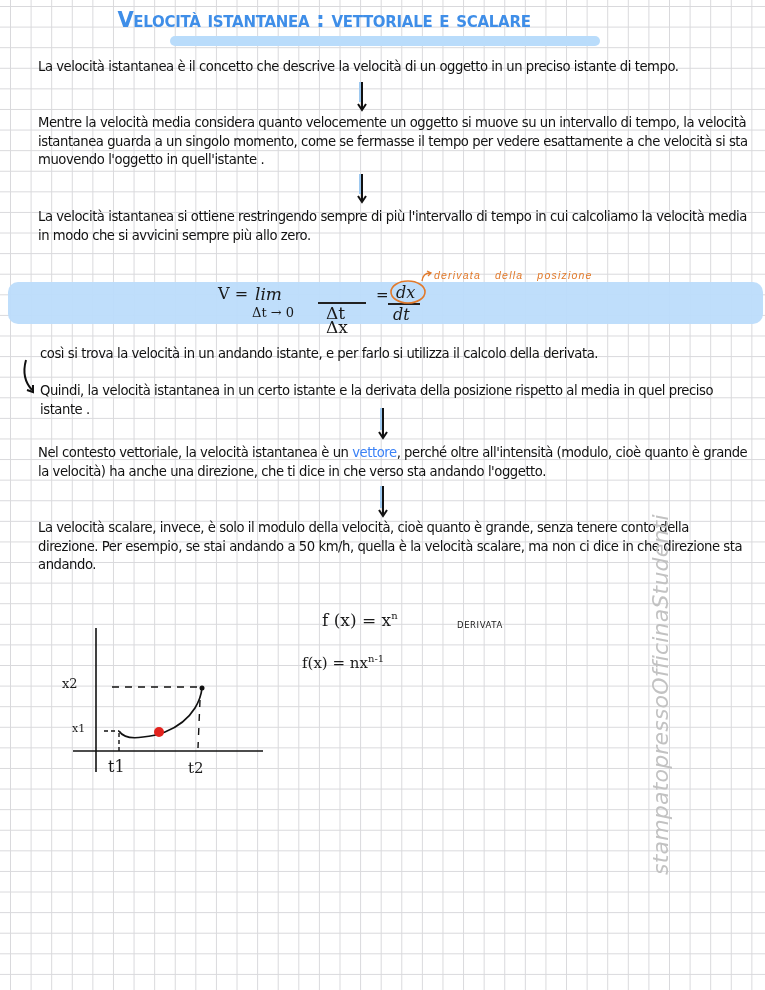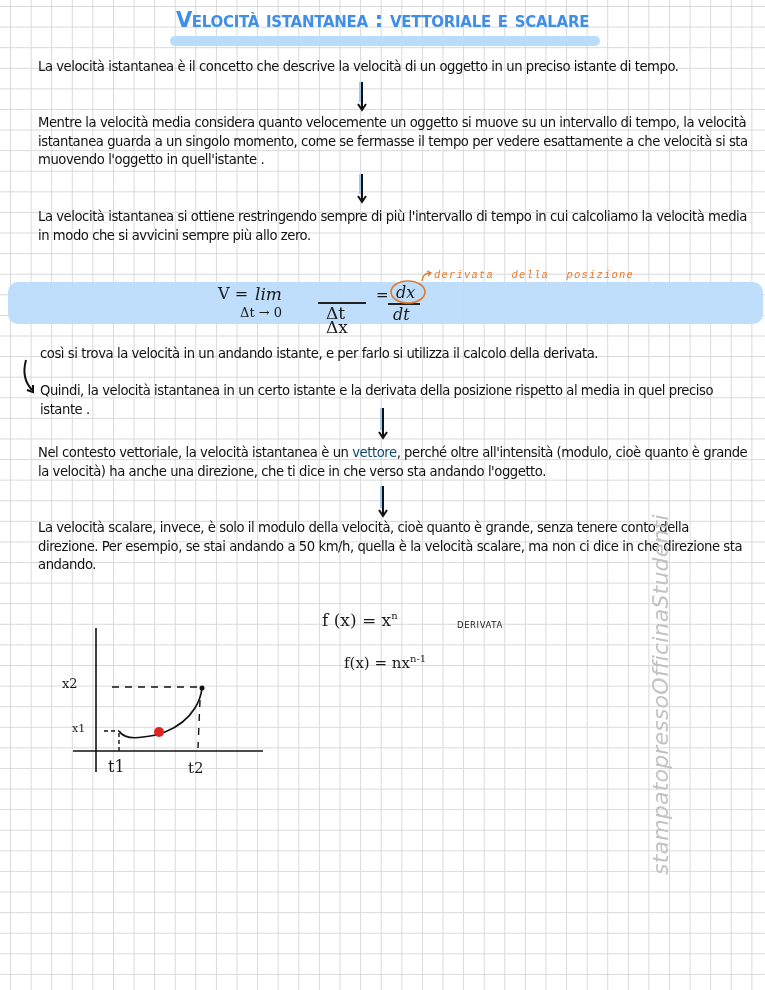--- a/index.html
+++ b/index.html
@@ -9,36 +9,36 @@
     background-image:
       linear-gradient(to right, #d9d9dc 1px, transparent 1px),
       linear-gradient(to bottom, #d9d9dc 1px, transparent 1px);
     background-size: 20.6px 20.6px;
     background-position: 10px 6px;
     font-family: "DejaVu Sans", sans-serif;
     color: #111;
   }
   .abs { position: absolute; }
   .title {
-    left: 0; width: 765px; top: 8px; text-align: center;
+    left: 0; width: 648px; top: 8px; text-align: center;
     font-family: "DejaVu Sans", sans-serif; font-weight: bold;
     font-size: 21px; color: #3f8ee8; letter-spacing: -0.3px;
     font-variant: small-caps; z-index: 2;
   }
   .title-underline {
     left: 170px; top: 36px; width: 430px; height: 10px;
     background: #b9dcfb; border-radius: 6px; z-index: 1;
   }
   .para {
     left: 38px; width: 710px;
     font-family: "DejaVu Sans", sans-serif;
     font-size: 13.2px; line-height: 18.5px; letter-spacing: -0.45px;
     color: #121212; font-weight: 500;
   }
-  .red { color: #0c4a6e; }
+  .red { color: #3b82f6; }
   .formula-band {
     left: 8px; top: 282px; width: 755px; height: 42px;
     background: #bcdcfb; border-radius: 10px; opacity: 0.95;
   }
   .hand {
     font-family: "DejaVu Serif", serif; color: #1a1a1a;
   }
   .orange { color: #e27a2b; }
   .watermark {
     left: 648px; top: 875px; transform-origin: left top;
@@ -68,35 +68,35 @@
   <line x1="7" y1="2" x2="7" y2="28" stroke="#111" stroke-width="2"></line>
   <path d="M3 24 L7 30 L11 24" fill="none" stroke="#111" stroke-width="2"></path>
 </svg>
 
 <div class="abs para" style="top:208px;">La velocità istantanea si ottiene restringendo sempre di più l'intervallo di tempo in cui calcoliamo la velocità media in modo che si avvicini sempre più allo zero.</div>
 
 <div class="abs formula-band"></div>
 
 <div class="abs hand" style="left:218px;top:284px;font-size:16px;">V =</div>
 <div class="abs hand" style="left:255px;top:284px;font-size:17px;font-style:italic;">lim</div>
-<div class="abs hand" style="left:240px;top:305px;font-size:13px;">Δt → 0</div>
+<div class="abs hand" style="left:252px;top:305px;font-size:13px;">Δt → 0</div>
 <div class="abs hand" style="left:326px;top:281px;font-size:17px;margin-top:36px;">Δx</div>
 <div class="abs" style="left:318px;top:302px;width:48px;height:2px;background:#222;"></div>
 <div class="abs hand" style="left:326px;top:303px;font-size:17px;">Δt</div>
 <div class="abs hand" style="left:376px;top:286px;font-size:15px;">=</div>
 <div class="abs hand" style="left:396px;top:283px;font-size:16px;font-style:italic;">dx</div>
 <div class="abs" style="left:388px;top:303px;width:32px;height:2px;background:#222;"></div>
 <div class="abs hand" style="left:393px;top:305px;font-size:16px;font-style:italic;">dt</div>
 <svg class="abs" style="left:388px;top:279px;" width="40" height="26">
   <ellipse cx="20" cy="13" rx="17" ry="11" fill="none" stroke="#e27a2b" stroke-width="1.6"></ellipse>
 </svg>
 <svg class="abs" style="left:420px;top:270px;" width="14" height="12">
   <path d="M2 11 Q3 3 10 3 M7 1 L11 3 L8 6" fill="none" stroke="#e27a2b" stroke-width="1.3"></path>
 </svg>
-<div class="abs orange" style="left:434px;top:269px;font-family:Liberation Mono, monospace;font-style:italic;font-size:10.5px;letter-spacing:1.2px;word-spacing:10px;">derivata della posizione</div>
+<div class="abs orange" style="left:434px;top:269px;font-family:Liberation Sans, sans-serif;font-style:italic;font-size:10.5px;letter-spacing:1.2px;word-spacing:10px;">derivata della posizione</div>
 
 <svg class="abs" style="left:18px;top:358px;" width="22" height="38">
   <path d="M8 2 Q3 20 14 32" fill="none" stroke="#111" stroke-width="2"></path>
   <path d="M9 32 L15 34 L15 27" fill="none" stroke="#111" stroke-width="2"></path>
 </svg>
 
 <div class="abs para" style="top:345px;left:40px;">così si trova la velocità in un andando istante, e per farlo si utilizza il calcolo della derivata.</div>
 
 <div class="abs para" style="top:382px;left:40px;">Quindi, la velocità istantanea in un certo istante e la derivata della posizione rispetto al media in quel preciso istante .</div>
 
@@ -115,21 +115,21 @@
   <line x1="7" y1="2" x2="7" y2="30" stroke="#111" stroke-width="2"></line>
   <path d="M3 26 L7 32 L11 26" fill="none" stroke="#111" stroke-width="2"></path>
 </svg>
 
 <div class="abs para" style="top:519px;">La velocità scalare, invece, è solo il modulo della velocità, cioè quanto è grande, senza tenere conto della direzione. Per esempio, se stai andando a 50 km/h, quella è la velocità scalare, ma non ci dice in che direzione sta andando.</div>
 
 <div class="abs hand" style="left:322px;top:610px;font-size:17px;">
   <span>f (x) = x</span><sup style="font-size:10px;">n</sup>
 </div>
 <div class="abs hand" style="left:457px;top:620px;font-size:8.5px;letter-spacing:0.6px;font-family:'DejaVu Sans',sans-serif;">DERIVATA</div>
-<div class="abs hand" style="left:302px;top:653px;font-size:15px;margin-left:42px;">
+<div class="abs hand" style="left:302px;top:653px;font-size:15px;">
   <span>f(x) = nx</span><sup style="font-size:10px;">n-1</sup>
 </div>
 
 <svg class="abs" style="left:55px;top:620px;" width="215" height="160">
   <line x1="41" y1="8" x2="41" y2="152" stroke="#111" stroke-width="1.6"></line>
   <line x1="18" y1="131" x2="208" y2="131" stroke="#111" stroke-width="1.6"></line>
   <line x1="57" y1="67" x2="145" y2="67" stroke="#111" stroke-width="1.4" stroke-dasharray="7,6"></line>
   <line x1="49" y1="111" x2="64" y2="111" stroke="#111" stroke-width="1.4" stroke-dasharray="4,3"></line>
   <line x1="64" y1="113" x2="64" y2="131" stroke="#111" stroke-width="1.4" stroke-dasharray="4,3"></line>
   <line x1="145" y1="80" x2="143" y2="128" stroke="#111" stroke-width="1.4" stroke-dasharray="7,7"></line>

